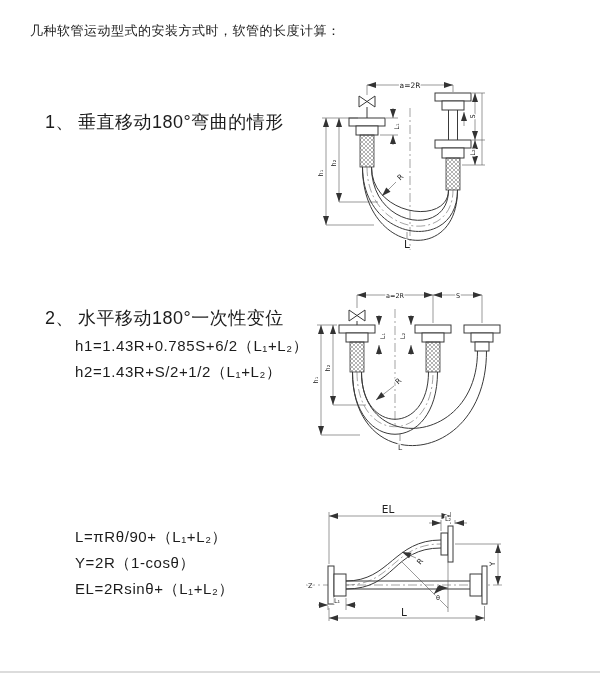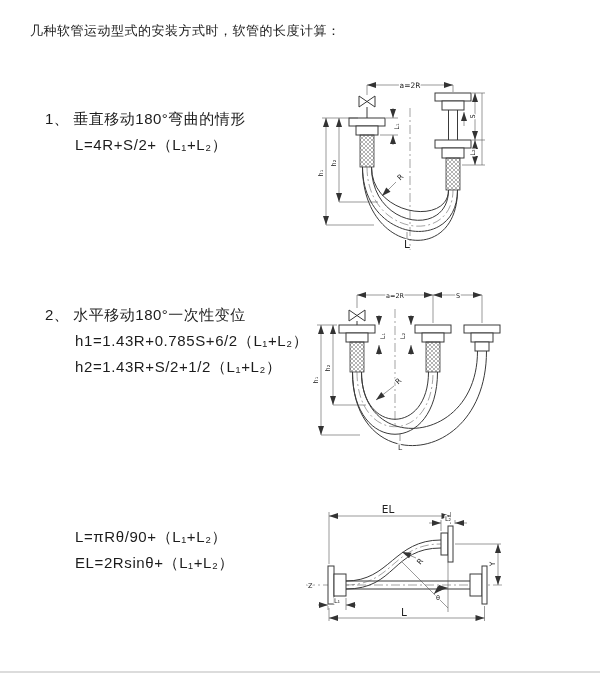--- a/index.html
+++ b/index.html
@@ -3,21 +3,21 @@
 <meta charset="utf-8">
 <style>
   html,body{margin:0;padding:0}
   body{
     width:600px;height:675px;background:#ffffff;position:relative;overflow:hidden;
     font-family:"Liberation Sans","DejaVu Sans",sans-serif;color:#1c1c1c;
   }
   .title{position:absolute;left:30px;top:22px;font-size:13px;letter-spacing:.5px;white-space:nowrap}
   .section{position:absolute;left:45px}
   .sec1{top:110px}.sec2{top:306px}.sec3{top:521px}
-  .heading{font-size:15px;letter-spacing:.5px;margin-bottom:4px;white-space:nowrap}
+  .heading{font-size:18px;letter-spacing:.5px;margin-bottom:4px;white-space:nowrap}
   .heading .num{margin-right:4px}
   .formula{font-size:15px;margin:7px 0 0 30px;letter-spacing:.6px;white-space:nowrap}
   .diag{position:absolute}
   .d1{left:312px;top:68px}
   .d2{left:308px;top:283px}
   .d3{left:298px;top:500px}
   .bottom-edge{position:absolute;left:0;top:671px;width:600px;height:2px;background:#dcdcdc}
   
   svg .pipe{fill:none;stroke:#3a3a3a;stroke-width:1}
   svg .fl{fill:#ffffff;stroke:#3a3a3a;stroke-width:1}
@@ -33,33 +33,33 @@
 </style>
 </head>
 <body>
 
 <div class="title">几种软管运动型式的安装方式时，软管的长度计算：</div>
 
 <div class="section sec1">
   <div class="heading">
     <span class="num">1、</span><span>垂直移动180°弯曲的情形</span>
   </div>
-  <div class="formula">L=4R+S/2+（L₁+L₂）</div>
 </div>
 
 <div class="section sec2">
   <div class="heading">
     <span class="num">2、</span><span>水平移动180°一次性变位</span>
   </div>
   <div class="formula">h1=1.43R+0.785S+6/2（L₁+L₂）</div>
   <div class="formula">h2=1.43R+S/2+1/2（L₁+L₂）</div>
 </div>
 
 <div class="section sec3">
   <div class="formula">L=πRθ/90+（L₁+L₂）</div>
+  <div class="formula">Y=2R（1-cosθ）</div>
   <div class="formula">EL=2Rsinθ+（L₁+L₂）</div>
 </div>
 
 <svg class="diag d1" width="280" height="190" viewBox="0 0 280 190">
   <defs>
     <pattern id="br1" width="4" height="4" patternUnits="userSpaceOnUse">
       <path d="M0,4L4,0M0,0L4,4" stroke="#666" stroke-width="0.5"></path>
     </pattern>
     <marker id="ar1" viewBox="0 0 10 8" markerWidth="10" markerHeight="8" refX="9.5" refY="4" orient="auto-start-reverse" markerUnits="userSpaceOnUse">
       <path d="M0.5,1 L9.5,4 L0.5,7 Z" fill="#333"></path>

